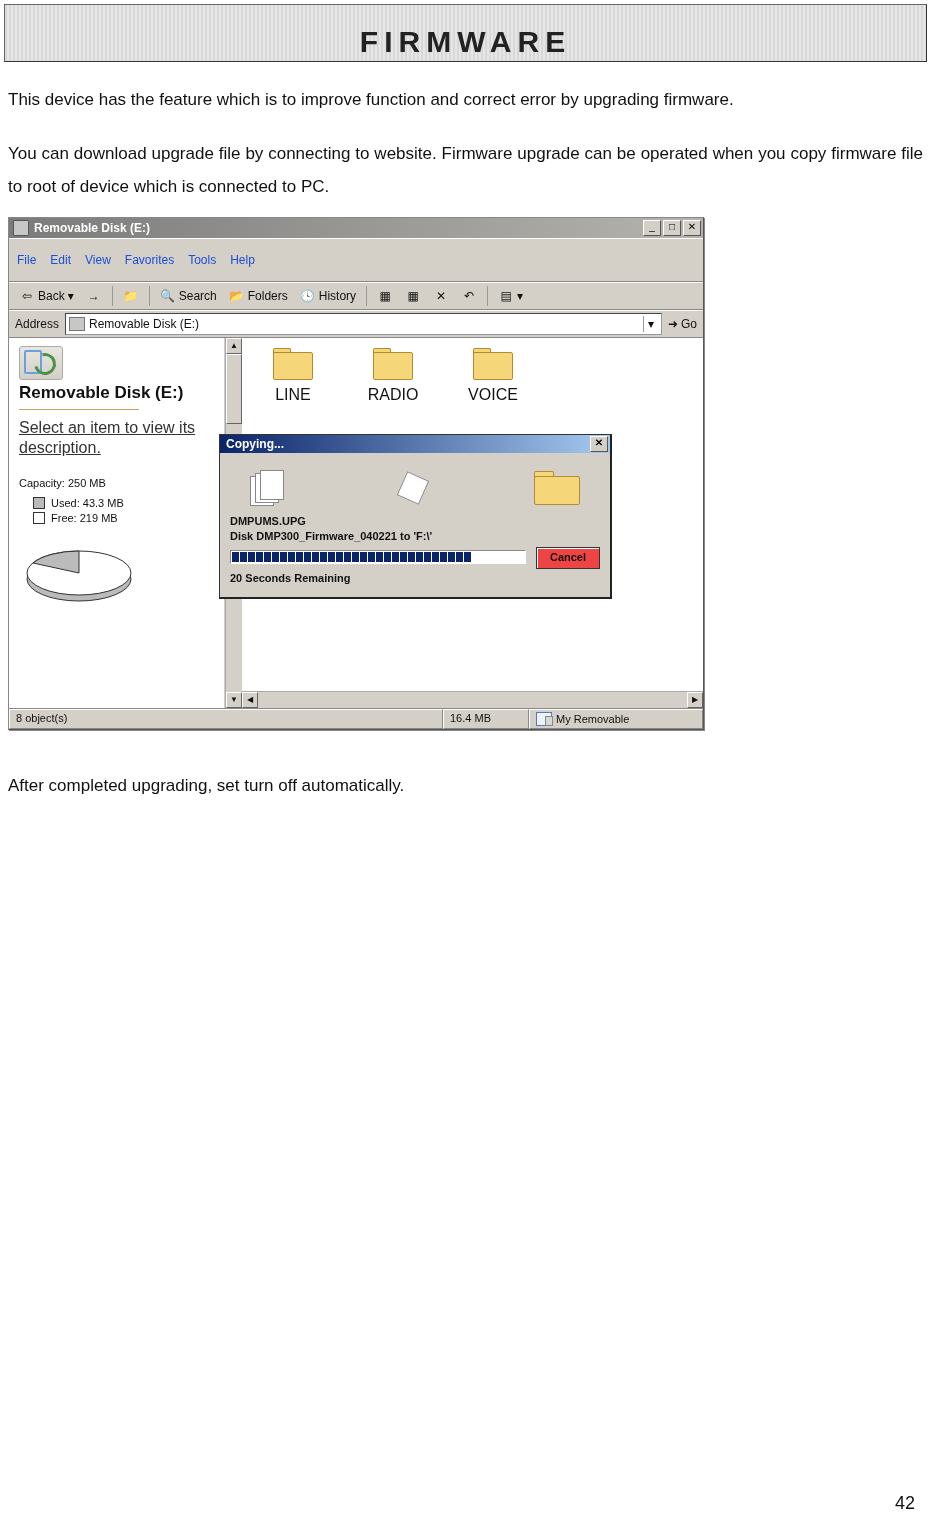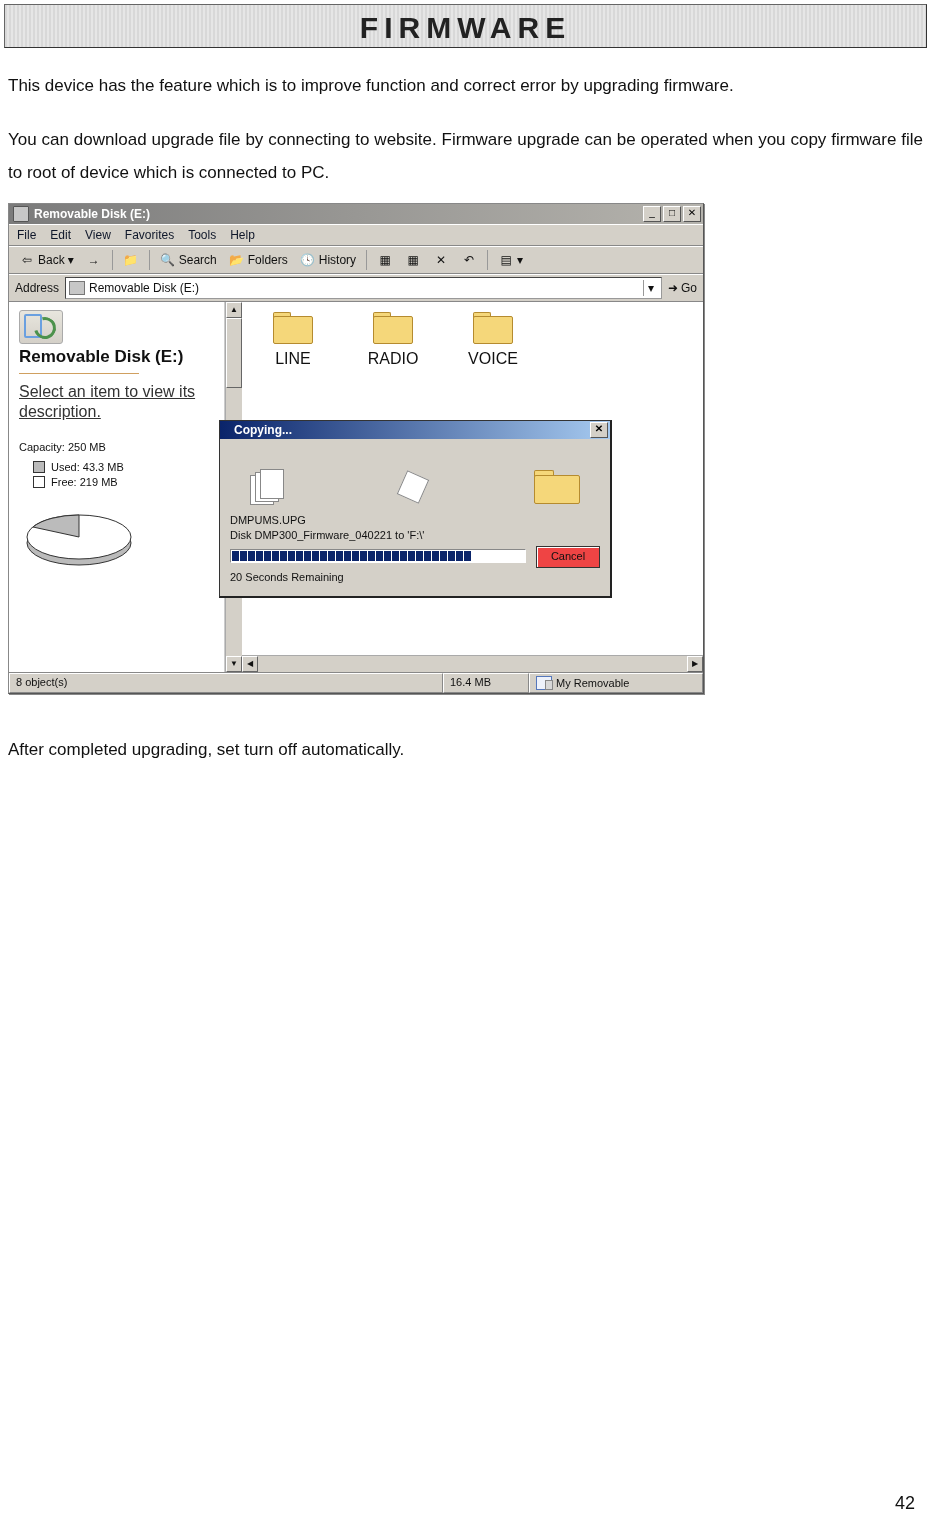--- a/index.html
+++ b/index.html
@@ -16,21 +16,21 @@
     min-height: 1534px;
     position: relative;
     box-sizing: border-box;
     padding-bottom: 40px;
   }
   .title-bar {
     border: 1px solid #666;
     border-right-color: #333;
     border-bottom-color: #333;
     text-align: center;
-    padding: 6px 0 2px;
+    padding: 20px 0 2px;
     margin: 4px;
     background: repeating-linear-gradient(90deg,#d8d8d8 0 2px,#e6e6e6 2px 4px);
   }
   .title-bar span {
     font-family: "Arial", sans-serif;
     font-weight: 700;
     letter-spacing: 6px;
     font-size: 30px;
     color: #222;
   }
@@ -69,21 +69,21 @@
     border-radius:1px;
   }
   .exp-titlebar .t-text { font-weight:700; font-size:12px; flex:1; }
   .winbtns { display:flex; gap:2px; }
   .winbtn {
     width:16px;height:14px;background:#d4d0c8;
     border:1px solid #fff;border-right-color:#555;border-bottom-color:#555;
     font-size:10px;line-height:12px;text-align:center;font-family:Arial;color:#000;
   }
 
-  .menubar { display:flex; gap:14px; padding:3px 8px; color:#0f172a; border-bottom:1px solid #888; border-top:1px solid #fff; }
+  .menubar { display:flex; gap:14px; padding:14px 8px; color:#1d4ed8; border-bottom:1px solid #888; border-top:1px solid #fff; }
   .menubar span { font-size:12px; }
 
   .toolbar {
     display:flex; align-items:center; gap:4px; padding:3px 6px;
     border-bottom:1px solid #888; border-top:1px solid #fff;
     font-size:12px;
   }
   .tool-item{display:flex;align-items:center;gap:3px;padding:1px 4px;}
   .tool-sep{width:1px;height:20px;background:#999;margin:0 2px;}
   .tool-icon{width:16px;height:16px;display:inline-flex;align-items:center;justify-content:center;}
@@ -135,23 +135,23 @@
   .statusbar .c3{flex:1;display:flex;align-items:center;gap:4px;}
   .mc-icon{width:14px;height:12px;border:1px solid #5577bb;background:#eef2fb;position:relative;}
   .mc-icon::after{content:"";position:absolute;right:-2px;top:3px;width:6px;height:8px;background:#d8d8d8;border:1px solid #888;}
 
   
   .copydlg{
     position:absolute;left:210px;top:216px;width:390px;
     background:#d4d0c8;border:1px solid #333;border-right:2px solid #222;border-bottom:2px solid #222;
     font-family:Tahoma,sans-serif;font-size:11px;
   }
-  .copy-title{display:flex;align-items:center;background:linear-gradient(90deg,#0a246a,#a6caf0);color:#fff;font-weight:700;font-size:12px;height:18px;padding:0 2px 0 14px;}
+  .copy-title{display:flex;align-items:center;background:linear-gradient(90deg,#0a246a,#a6caf0);color:#fff;font-weight:700;font-size:12px;height:18px;padding:0 2px 0 6px;}
   .copy-title span{flex:1;}
-  .copy-body{padding:24px 10px 10px;}
+  .copy-body{padding:11px 10px 10px;font-weight:bold;}
   .anim{display:flex;align-items:center;justify-content:space-between;height:48px;padding:0 20px;}
   .doc-stack{width:42px;height:36px;position:relative;}
   .doc-stack .d1,.doc-stack .d2,.doc-stack .d3{position:absolute;width:22px;height:28px;background:#fff;border:1px solid #888;}
   .doc-stack .d1{left:0;top:6px;} .doc-stack .d2{left:5px;top:3px;} .doc-stack .d3{left:10px;top:0;}
   .sheet{width:22px;height:24px;background:#fff;border:1px solid #888;transform:rotate(24deg);}
   .dest-folder{width:46px;height:34px;position:relative;}
   .dest-folder .ficon-tab{width:18px;}
   .dest-folder .ficon-body{top:5px;}
   .copy-line{margin:3px 0;}
   .progress{height:14px;border:1px solid #888;border-right-color:#fff;border-bottom-color:#fff;display:flex;gap:1px;padding:1px;background:#fff;margin:5px 0 3px;box-sizing:border-box;width:296px;float:left;}

